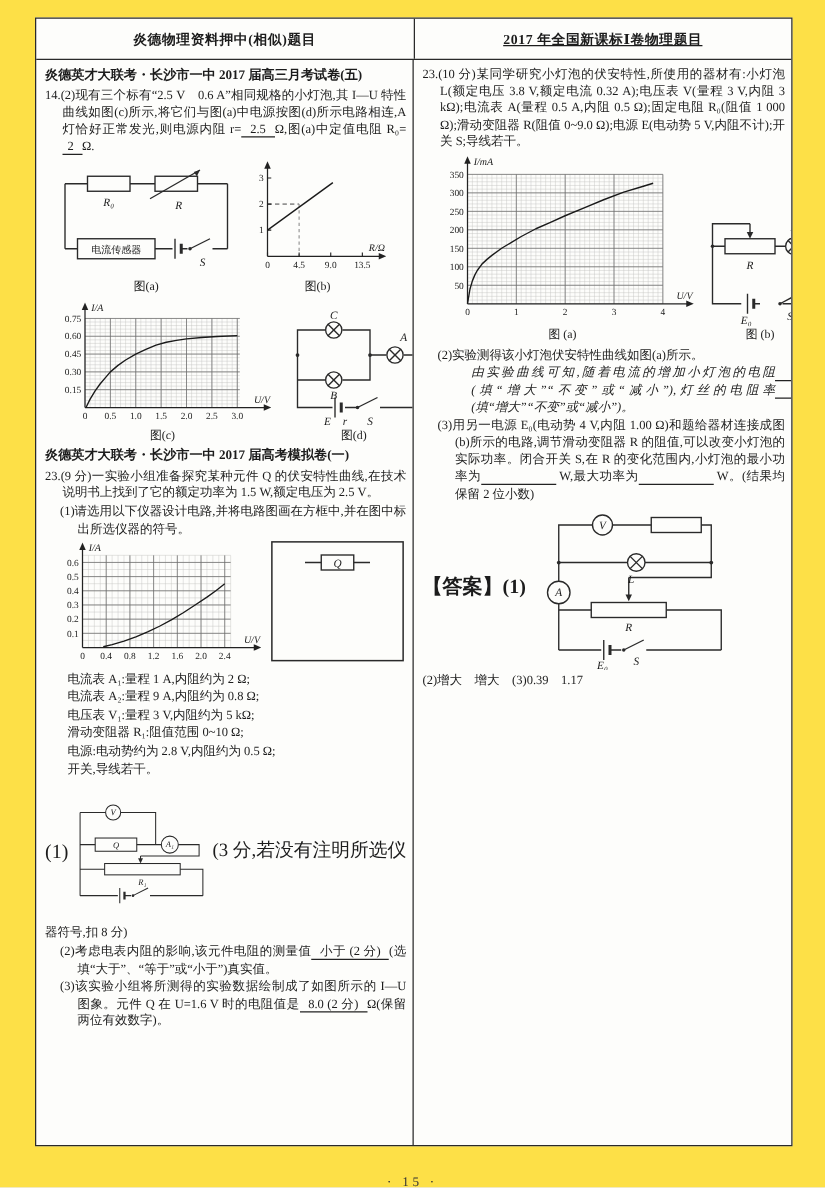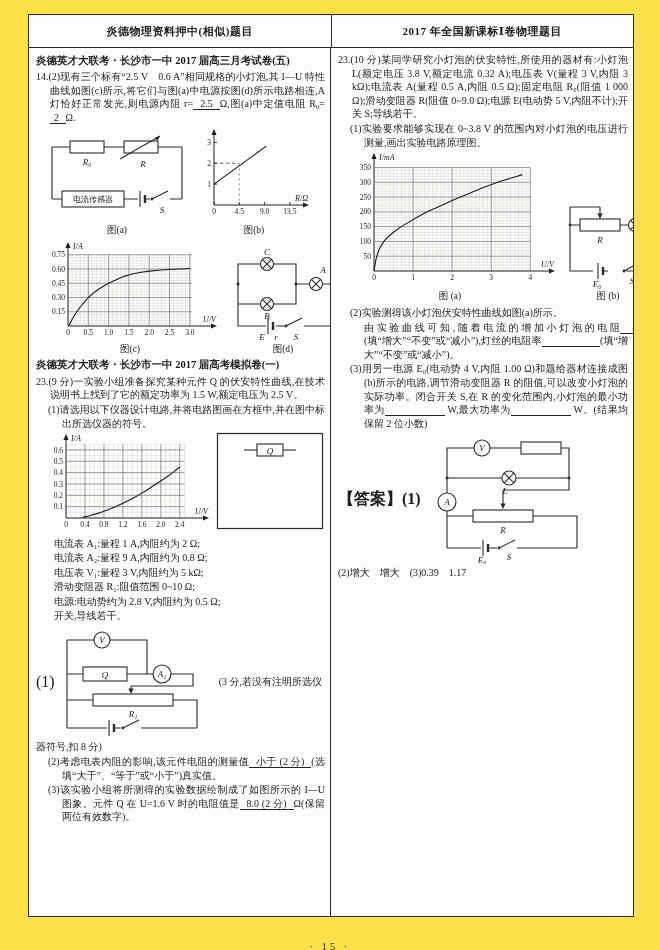--- a/index.html
+++ b/index.html
@@ -1,37 +1,37 @@
 <!DOCTYPE html>
 <html><head>
 <meta charset="utf-8">
 <style>
   html,body{margin:0;padding:0;background:#e8e8e4;}
   .page{position:relative;width:660px;height:950px;background:#fde047;font-family:"Liberation Serif","DejaVu Serif",serif;color:#1c1c1c;overflow:hidden;}
   .sheet{position:absolute;left:28px;top:14px;width:604px;height:901px;border:1.6px solid #2a2a2a;display:flex;flex-direction:column;background:#fdfdfb;}
   .hdr{display:flex;border-bottom:1.2px solid #2a2a2a;height:32px;flex:none;}
   .hdr-cell{flex:1;display:flex;align-items:center;justify-content:center;font-weight:bold;font-size:11px;letter-spacing:.5px;}
-  .hdr-cell.rightc{border-left:1.2px solid #2a2a2a;}
+  .hdr-cell.rightc{border-left:1.2px solid #2a2a2a;text-decoration:underline;}
   .cols{flex:1;display:flex;overflow:hidden;justify-content:flex-end;}
   .col{width:50%;box-sizing:border-box;padding:5px 5px 2px 7px;font-size:10px;line-height:1.36;overflow:hidden;}
   .col.leftcol{border-right:1.2px solid #2a2a2a;}
   .sec-title{font-weight:bold;font-size:10.5px;margin:1px 0 2px 0;}
   .para{margin:0 0 1px 0;text-align:justify;}
   .ind1{padding-left:14px;text-indent:-14px;}
   .ind2{margin-left:12px;padding-left:14px;text-indent:-14px;}
-  .ind3{margin-left:26px;}
+  .ind3{margin-left:39px;font-style:italic;}
   .blank{border-bottom:1px solid #222;padding:0 4px;white-space:nowrap;}
   .figrow{display:flex;align-items:flex-end;justify-content:flex-start;margin:2px 0 3px 6px;gap:6px;}
   .figrow.topalign{align-items:flex-start;}
   .fig{display:flex;flex-direction:column;align-items:center;}
   .caption{font-size:9.5px;margin-top:1px;text-align:center;}
   .instr{margin-left:18px;line-height:1.34;}
   .ansrow{display:flex;align-items:center;margin:2px 0;}
   .anslabel{font-size:16px;white-space:nowrap;}
-  .note{font-size:10px;white-space:nowrap;margin-left:14px;}
+  .note{font-size:15px;white-space:nowrap;margin-left:2px;}
   .pageno{position:absolute;left:0;right:0;top:941px;text-align:center;font-size:10.5px;letter-spacing:3px;color:#333;}
   svg{display:block;}
   svg text{font-family:"Liberation Serif","DejaVu Serif",serif;}
   .lbl{font-style:italic;font-size:9px;fill:#1c1c1c;}
   .lbl2{font-size:8px;fill:#1c1c1c;}
 </style>
 </head>
 <body>
 
 <div class="page">
@@ -349,21 +349,20 @@
           <span class="note">(3 分,若没有注明所选仪</span>
         </div>
         <div class="para">器符号,扣 8 分)</div>
 
         <div class="para ind2"><span>(2)考虑电表内阻的影响,该元件电阻的测量值</span><span class="blank"> 小于 (2 分) </span><span>(选填“大于”、“等于”或“小于”)真实值。</span></div>
         <div class="para ind2"><span>(3)该实验小组将所测得的实验数据绘制成了如图所示的 I—U 图象。元件 Q 在 U=1.6 V 时的电阻值是</span><span class="blank"> 8.0 (2 分) </span><span> Ω(保留两位有效数字)。</span></div>
       </div>
 
       <div class="col">
         <div class="para ind1"><span>23.(10 分)某同学研究小灯泡的伏安特性,所使用的器材有:小灯泡 L(额定电压 3.8 V,额定电流 0.32 A);电压表 V(量程 3 V,内阻 3 kΩ);电流表 A(量程 0.5 A,内阻 0.5 Ω);固定电阻 R₀(阻值 1 000 Ω);滑动变阻器 R(阻值 0~9.0 Ω);电源 E(电动势 5 V,内阻不计);开关 S;导线若干。</span></div>
-        <div class="para ind2"><span>(1)实验要求能够实现在 0~3.8 V 的范围内对小灯泡的电压进行测量,画出实验电路原理图。</span></div>
 
         <div class="figrow">
           <div class="fig">
             <svg width="212" height="138" viewBox="0 0 212 138">
                 <line x1="30" y1="120" x2="30" y2="16.505376344086017" stroke="#c4c4c2" stroke-width="0.35"></line>
                 <line x1="33.906976744186046" y1="120" x2="33.906976744186046" y2="16.505376344086017" stroke="#c4c4c2" stroke-width="0.35"></line>
                 <line x1="37.81395348837209" y1="120" x2="37.81395348837209" y2="16.505376344086017" stroke="#c4c4c2" stroke-width="0.35"></line>
                 <line x1="41.720930232558146" y1="120" x2="41.720930232558146" y2="16.505376344086017" stroke="#c4c4c2" stroke-width="0.35"></line>
                 <line x1="45.627906976744185" y1="120" x2="45.627906976744185" y2="16.505376344086017" stroke="#c4c4c2" stroke-width="0.35"></line>
                 <line x1="49.53488372093023" y1="120" x2="49.53488372093023" y2="16.505376344086017" stroke="#c4c4c2" stroke-width="0.35"></line>

